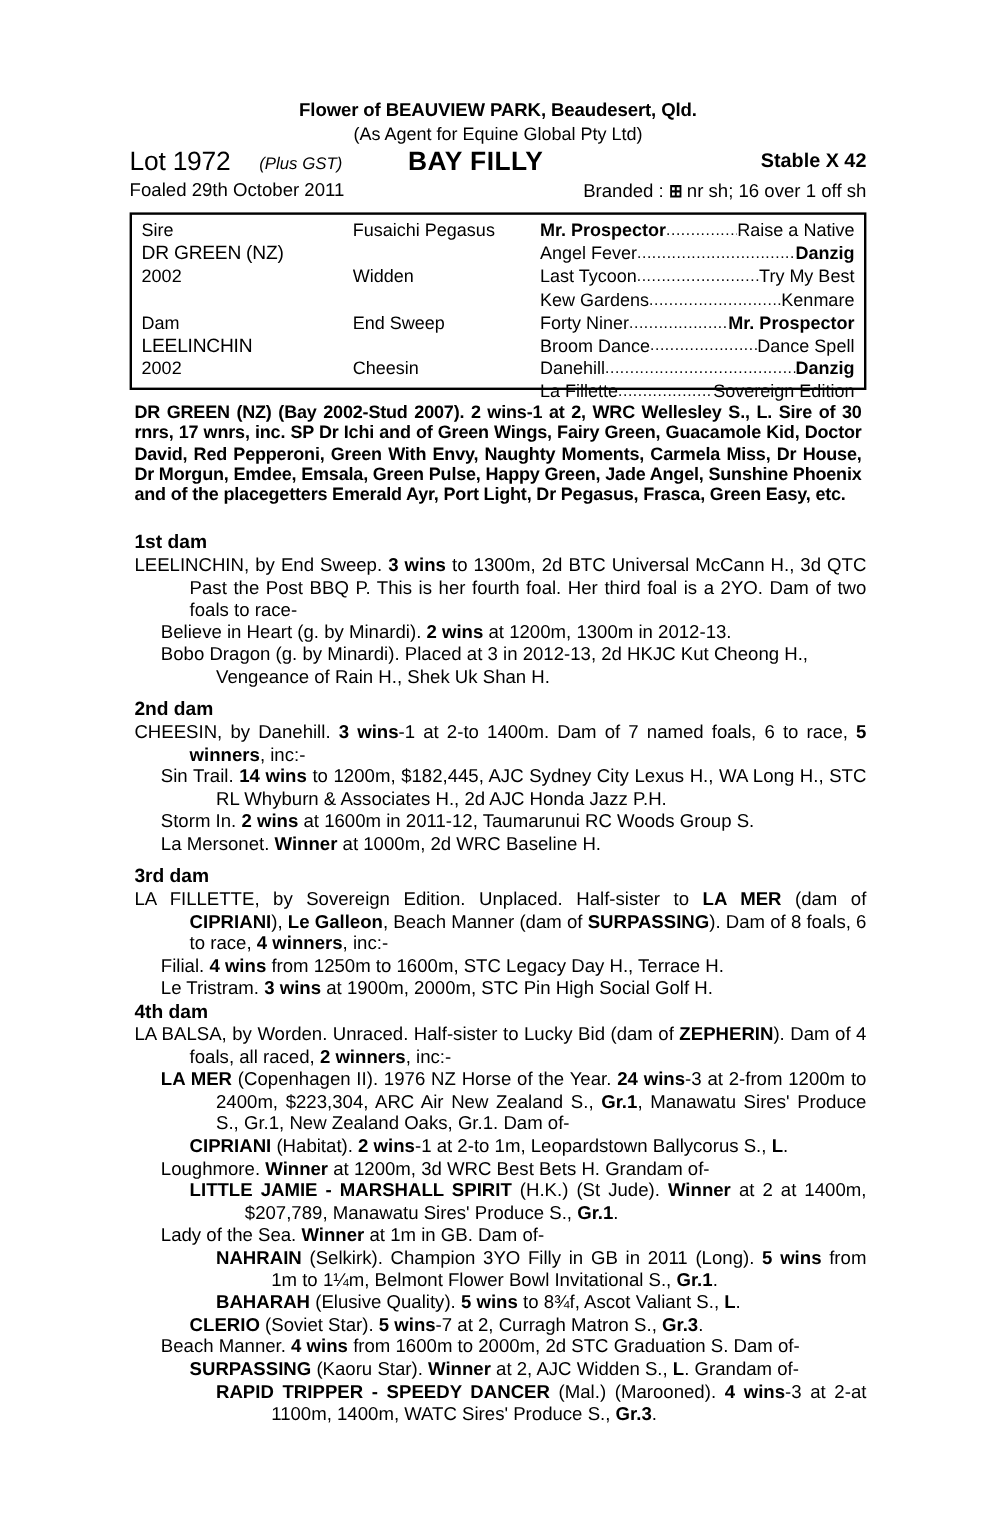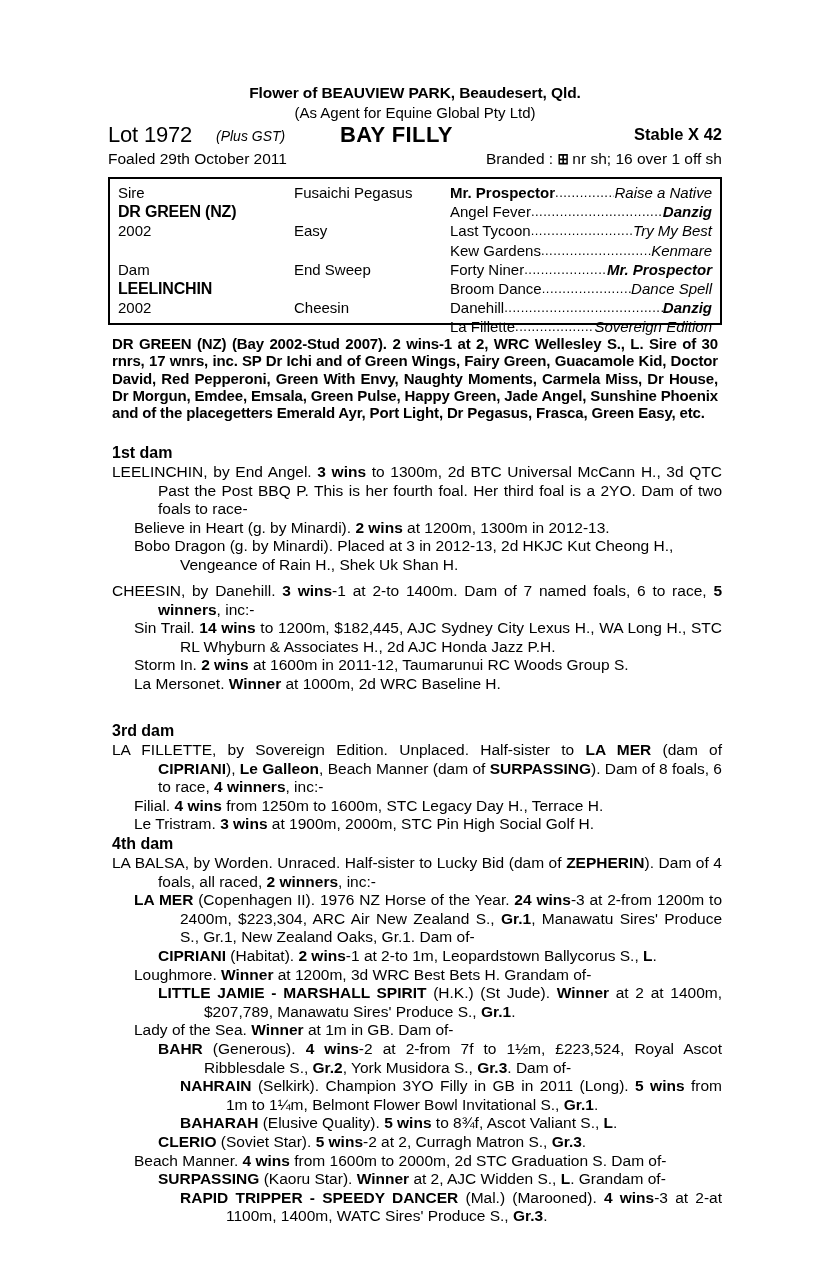--- a/index.html
+++ b/index.html
@@ -97,41 +97,41 @@
   .ped-col1 { position: absolute; left: 8px;   width: 180px; }
   .ped-col2 { position: absolute; left: 184px; width: 165px; }
   .ped-col3 { position: absolute; left: 340px; right: 8px; }
   .ped-line {
     height: 19.2px;
     line-height: 19.2px;
     font-size: 15px;
     white-space: nowrap;
     overflow: hidden;
   }
-  .ped-line.b { font-weight: bold; font-size: 16px; letter-spacing: -0.2px; }
+  .ped-line.b { font-weight: normal; font-size: 16px; letter-spacing: -0.2px; }
   .ped-g {
     display: flex;
     align-items: baseline;
     width: 100%;
     height: 19.2px;
     line-height: 19.2px;
     font-size: 15px;
     white-space: nowrap;
   }
   .ped-g .gp-l { flex: 0 0 auto; }
   .ped-g .gp-d {
     flex: 1 1 auto;
     overflow: hidden;
     white-space: nowrap;
     letter-spacing: 0.5px;
     font-size: 13px;
     position: relative;
     top: -1px;
   }
-  .ped-g .gp-r { flex: 0 0 auto; text-align: left; font-style: italic; }
+  .ped-g .gp-r { flex: 0 0 auto; text-align: left; }
   .bd { font-weight: bold; }
 
   
   .sire-block {
     position: absolute;
     left: 112px; top: 335px;
     width: 606px;
     font-weight: bold;
     font-size: 15px;
     line-height: 17.3px;
@@ -190,21 +190,21 @@
         <div class="ped-line">2002</div>
         <div class="ped-line">&nbsp;</div>
         <div class="ped-line">Dam</div>
         <div class="ped-line b">LEELINCHIN</div>
         <div class="ped-line">2002</div>
       </div>
 
       <div class="ped-col2">
         <div class="ped-line">Fusaichi Pegasus</div>
         <div class="ped-line">&nbsp;</div>
-        <div class="ped-line">Easy</div>
+        <div class="ped-line">Widden</div>
         <div class="ped-line">&nbsp;</div>
         <div class="ped-line">End Sweep</div>
         <div class="ped-line">&nbsp;</div>
         <div class="ped-line">Cheesin</div>
       </div>
 
       <div class="ped-col3" id="gp-col">
           <div class="ped-g">
             <span class="gp-l bd">Mr. Prospector</span>
             <span class="gp-d"> ............................................................</span>
@@ -247,27 +247,28 @@
           </div>
         </div>
     </div>
   </div>
 
   <div class="sire-block">DR GREEN (NZ) (Bay 2002-Stud 2007). 2 wins-1 at 2, WRC Wellesley S., L. Sire of 30 rnrs, 17 wnrs, inc. SP Dr Ichi and of Green Wings, Fairy Green, Guacamole Kid, Doctor David, Red Pepperoni, Green With Envy, Naughty Moments, Carmela Miss, Dr House, Dr Morgun, Emdee, Emsala, Green Pulse, Happy Green, Jade Angel, Sunshine Phoenix and of the placegetters Emerald Ayr, Port Light, Dr Pegasus, Frasca, Green Easy, etc.</div>
 
   <div class="sect" id="sect-dam1" style="top:443px;">
     <div class="dam-head">1st dam</div>
     <div class="dam-body">
-        <p class="p hang1"><span>LEELINCHIN, by End Angel. </span><span class="bd">3 wins</span><span> to 1300m, 2d BTC Universal McCann H., 3d QTC Past the Post BBQ P. This is her fourth foal. Her third foal is a 2YO. Dam of two foals to race-</span></p>
+        <p class="p hang1"><span>LEELINCHIN, by End Sweep. </span><span class="bd">3 wins</span><span> to 1300m, 2d BTC Universal McCann H., 3d QTC Past the Post BBQ P. This is her fourth foal. Her third foal is a 2YO. Dam of two foals to race-</span></p>
         <p class="p hang2 nojust"><span>Believe in Heart (g. by Minardi). </span><span class="bd">2 wins</span><span> at 1200m, 1300m in 2012-13.</span></p>
         <p class="p hang2 nojust"><span>Bobo Dragon (g. by Minardi). Placed at 3 in 2012-13, 2d HKJC Kut Cheong H., Vengeance of Rain H., Shek Uk Shan H.</span></p>
       </div>
   </div>
 
   <div class="sect" id="sect-dam2" style="top:582px;">
+    <div class="dam-head">2nd dam</div>
     <div class="dam-body">
         <p class="p hang1"><span>CHEESIN, by Danehill. </span><span class="bd">3 wins</span><span>-1 at 2-to 1400m. Dam of 7 named foals, 6 to race, </span><span class="bd">5 winners</span><span>, inc:-</span></p>
         <p class="p hang2"><span>Sin Trail. </span><span class="bd">14 wins</span><span> to 1200m, $182,445, AJC Sydney City Lexus H., WA Long H., STC RL Whyburn &amp; Associates H., 2d AJC Honda Jazz P.H.</span></p>
         <p class="p hang2 nojust"><span>Storm In. </span><span class="bd">2 wins</span><span> at 1600m in 2011-12, Taumarunui RC Woods Group S.</span></p>
         <p class="p hang2 nojust"><span>La Mersonet. </span><span class="bd">Winner</span><span> at 1000m, 2d WRC Baseline H.</span></p>
       </div>
   </div>
 
   <div class="sect" id="sect-dam3" style="top:721px;">
     <div class="dam-head">3rd dam</div>
@@ -280,23 +281,22 @@
 
   <div class="sect" id="sect-dam4" style="top:834px;">
     <div class="dam-head">4th dam</div>
     <div class="dam-body">
         <p class="p hang1"><span>LA BALSA, by Worden. Unraced. Half-sister to Lucky Bid (dam of </span><span class="bd">ZEPHERIN</span><span>). Dam of 4 foals, all raced, </span><span class="bd">2 winners</span><span>, inc:-</span></p>
         <p class="p hang2"><span class="bd">LA MER</span><span> (Copenhagen II). 1976 NZ Horse of the Year. </span><span class="bd">24 wins</span><span>-3 at 2-from 1200m to 2400m, $223,304, ARC Air New Zealand S., </span><span class="bd">Gr.1</span><span>, Manawatu Sires' Produce S., Gr.1, New Zealand Oaks, Gr.1. Dam of-</span></p>
         <p class="p hang3"><span class="bd">CIPRIANI</span><span> (Habitat). </span><span class="bd">2 wins</span><span>-1 at 2-to 1m, Leopardstown Ballycorus S., </span><span class="bd">L</span><span>.</span></p>
         <p class="p hang2 nojust"><span>Loughmore. </span><span class="bd">Winner</span><span> at 1200m, 3d WRC Best Bets H. Grandam of-</span></p>
         <p class="p hang3"><span class="bd">LITTLE JAMIE - MARSHALL SPIRIT</span><span> (H.K.) (St Jude). </span><span class="bd">Winner</span><span> at 2 at 1400m, $207,789, Manawatu Sires' Produce S., </span><span class="bd">Gr.1</span><span>.</span></p>
         <p class="p hang2 nojust"><span>Lady of the Sea. </span><span class="bd">Winner</span><span> at 1m in GB. Dam of-</span></p>
-        <p class="p hang3"><span class="bd">BAHR</span><span> (Generous). </span><span class="bd">4 wins</span><span>-2 at 2-from 7f to 1½m, £223,524, Royal Ascot Ribblesdale S., </span><span class="bd">Gr.2</span><span>, York Musidora S., </span><span class="bd">Gr.3</span><span>. Dam of-</span></p>
         <p class="p hang4"><span class="bd">NAHRAIN</span><span> (Selkirk). Champion 3YO Filly in GB in 2011 (Long). </span><span class="bd">5 wins</span><span> from 1m to 1¼m, Belmont Flower Bowl Invitational S., </span><span class="bd">Gr.1</span><span>.</span></p>
         <p class="p hang4 nojust"><span class="bd">BAHARAH</span><span> (Elusive Quality). </span><span class="bd">5 wins</span><span> to 8¾f, Ascot Valiant S., </span><span class="bd">L</span><span>.</span></p>
-        <p class="p hang3 nojust"><span class="bd">CLERIO</span><span> (Soviet Star). </span><span class="bd">5 wins</span><span>-2 at 2, Curragh Matron S., </span><span class="bd">Gr.3</span><span>.</span></p>
+        <p class="p hang3 nojust"><span class="bd">CLERIO</span><span> (Soviet Star). </span><span class="bd">5 wins</span><span>-7 at 2, Curragh Matron S., </span><span class="bd">Gr.3</span><span>.</span></p>
         <p class="p hang2 nojust"><span>Beach Manner. </span><span class="bd">4 wins</span><span> from 1600m to 2000m, 2d STC Graduation S. Dam of-</span></p>
         <p class="p hang3 nojust"><span class="bd">SURPASSING</span><span> (Kaoru Star). </span><span class="bd">Winner</span><span> at 2, AJC Widden S., </span><span class="bd">L</span><span>. Grandam of-</span></p>
         <p class="p hang4"><span class="bd">RAPID TRIPPER - SPEEDY DANCER</span><span> (Mal.) (Marooned). </span><span class="bd">4 wins</span><span>-3 at 2-at 1100m, 1400m, WATC Sires' Produce S., </span><span class="bd">Gr.3</span><span>.</span></p>
       </div>
   </div>
 
 </div>
 
 </body></html>

